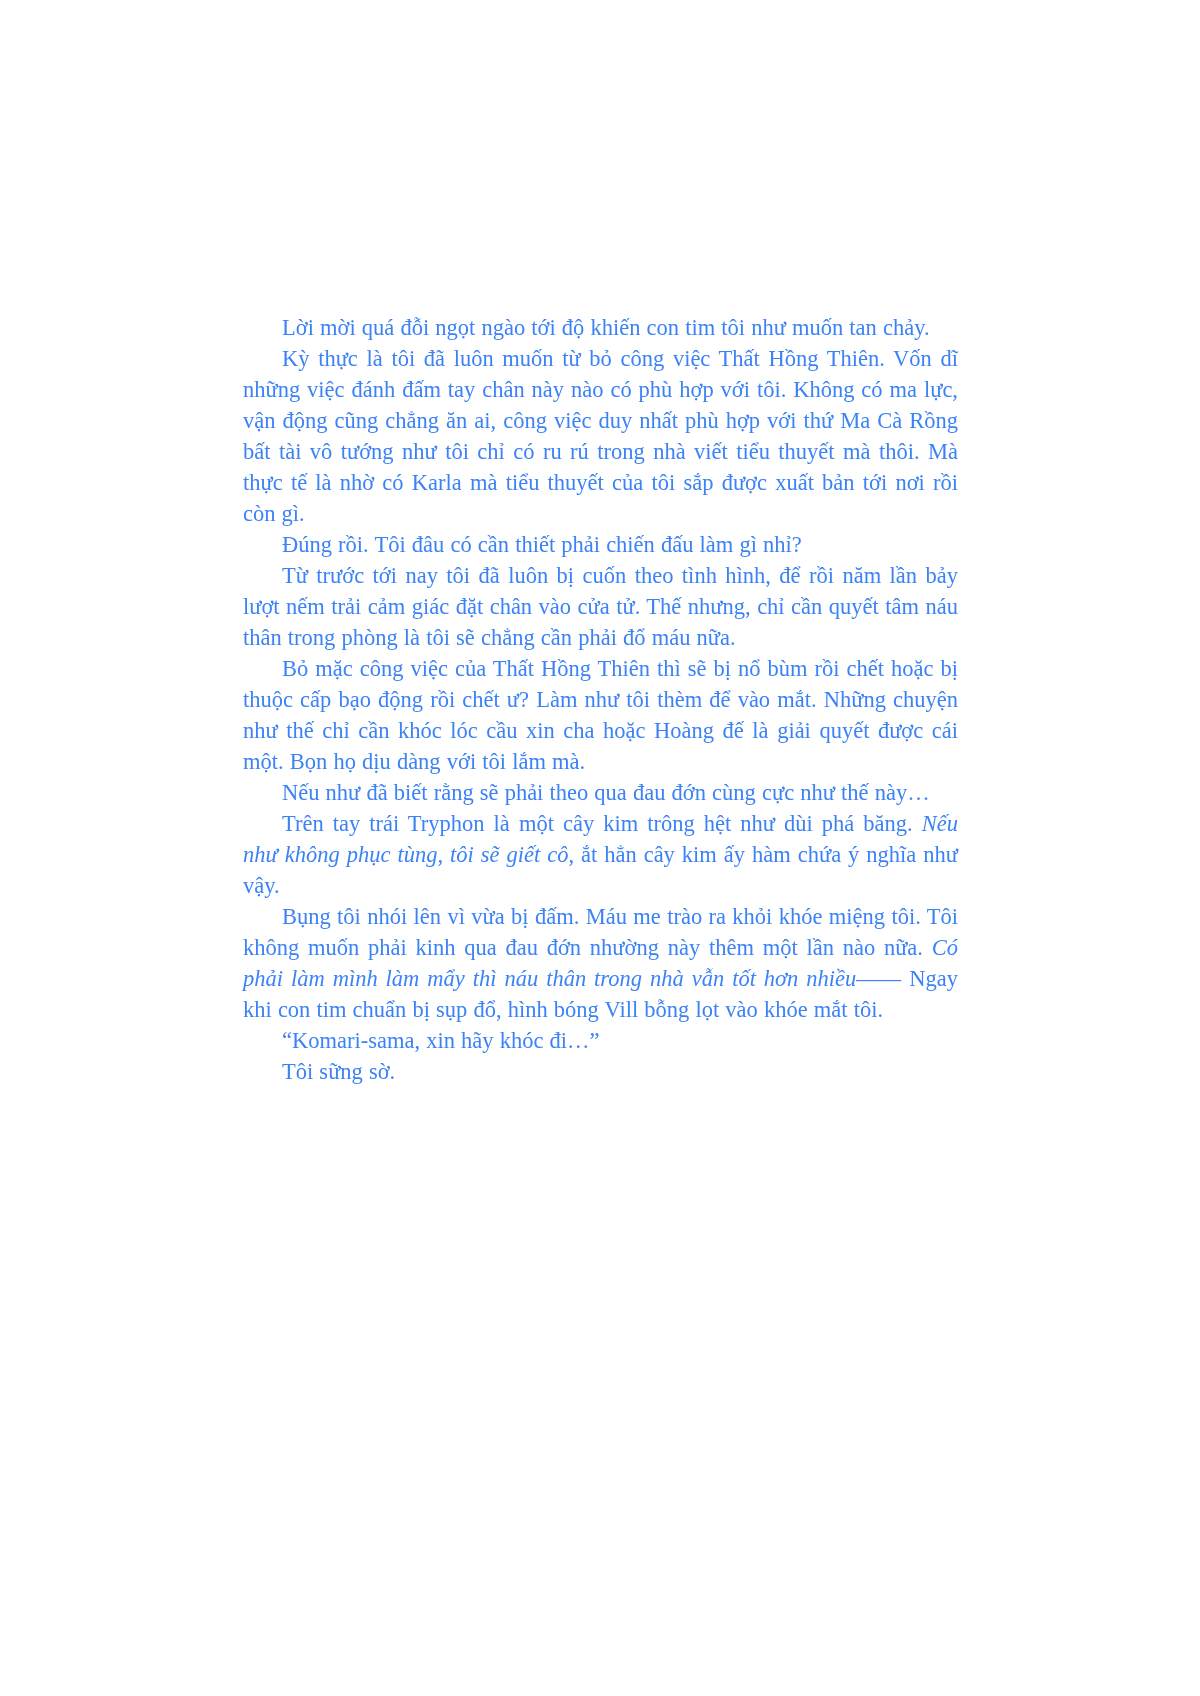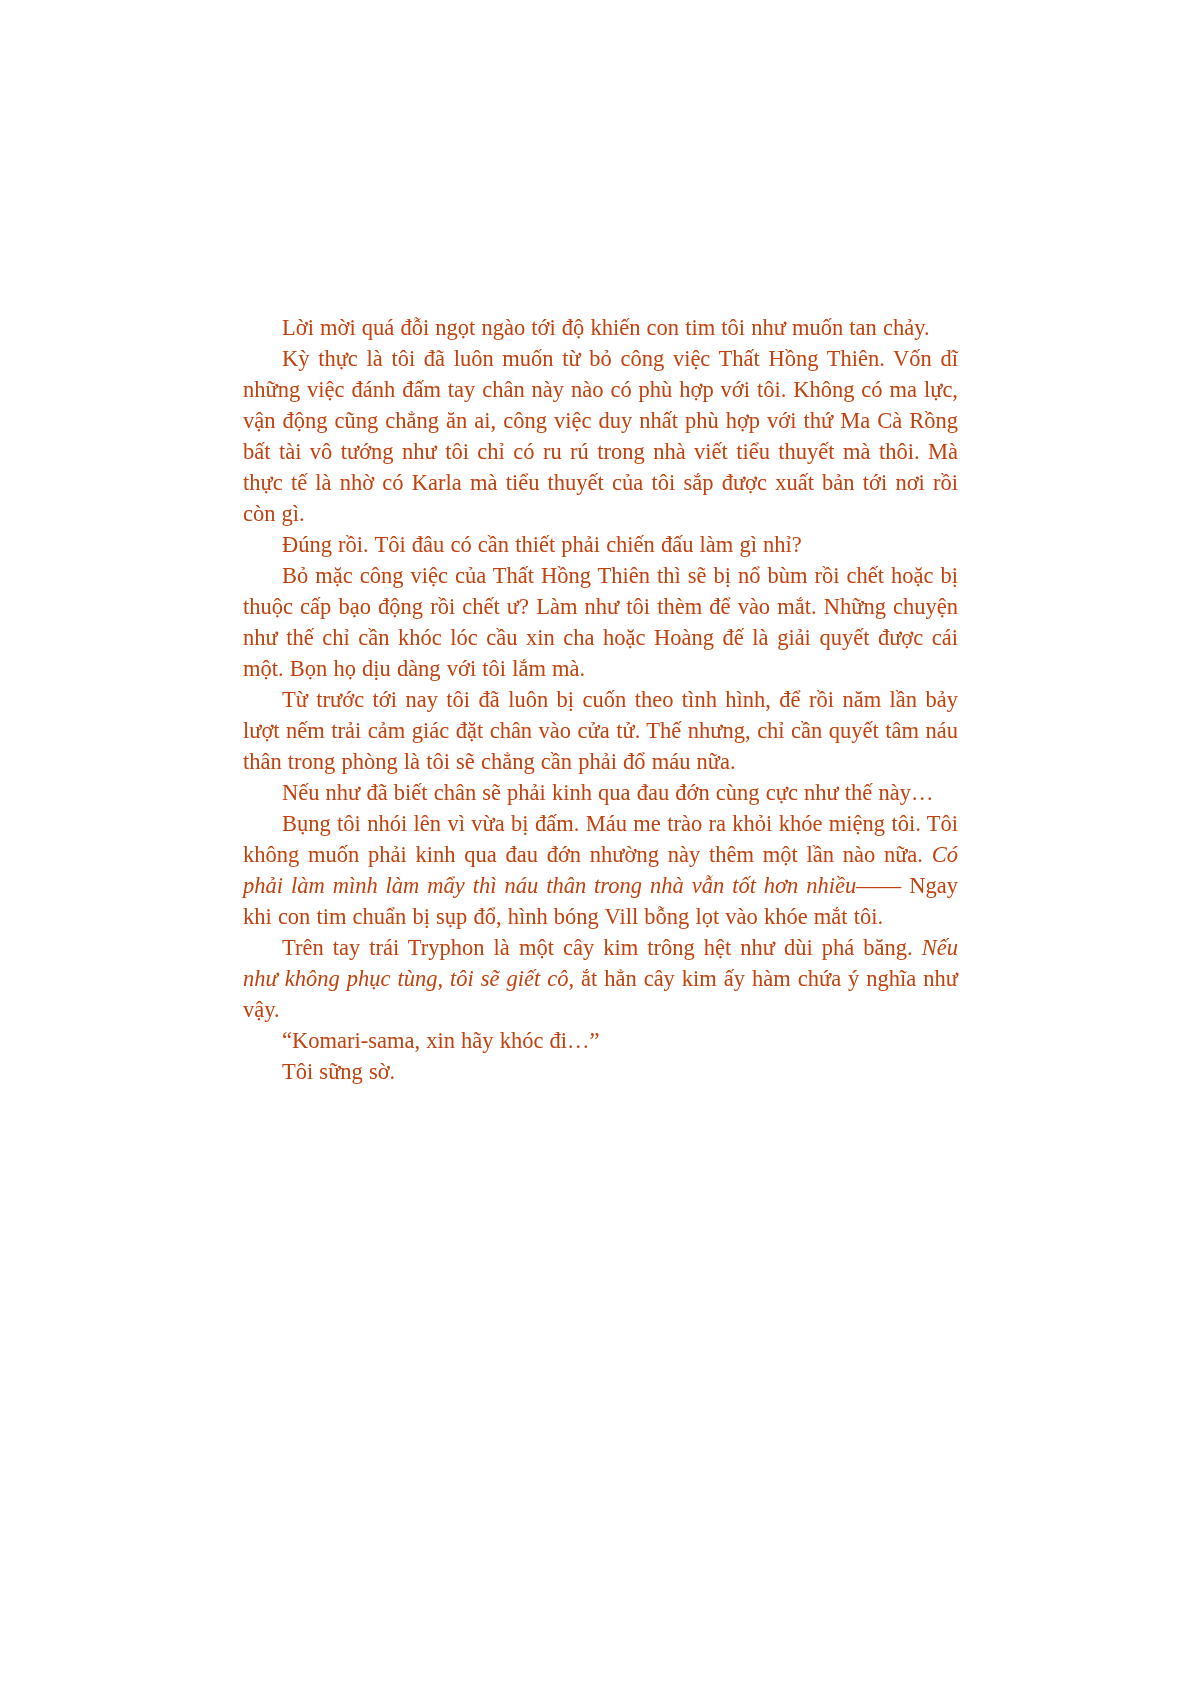--- a/index.html
+++ b/index.html
@@ -11,21 +11,21 @@
       width: 1200px;
       height: 1696px;
       position: relative;
       overflow: hidden;
     }
     .page {
       position: absolute;
       left: 243px;
       top: 312px;
       width: 715px;
-      color: #c2410c;
+      color: #3b82f6;
       font-family: "Liberation Serif", "DejaVu Serif", serif;
       font-size: 22.5px;
       line-height: 31px;
     }
     .para {
       margin: 0;
       text-indent: 39px;
       text-align: justify;
       text-align-last: left;
       word-spacing: 0.5px;
@@ -34,20 +34,20 @@
       font-style: italic;
     }
   </style>
 </head>
 <body>
 
 <div class="page">
   <p class="para"><span>Lời mời quá đỗi ngọt ngào tới độ khiến con tim tôi như muốn tan chảy.</span></p>
   <p class="para"><span>Kỳ thực là tôi đã luôn muốn từ bỏ công việc Thất Hồng Thiên. Vốn dĩ những việc đánh đấm tay chân này nào có phù hợp với tôi. Không có ma lực, vận động cũng chẳng ăn ai, công việc duy nhất phù hợp với thứ Ma Cà Rồng bất tài vô tướng như tôi chỉ có ru rú trong nhà viết tiểu thuyết mà thôi. Mà thực tế là nhờ có Karla mà tiểu thuyết của tôi sắp được xuất bản tới nơi rồi còn gì.</span></p>
   <p class="para"><span>Đúng rồi. Tôi đâu có cần thiết phải chiến đấu làm gì nhỉ?</span></p>
+  <p class="para"><span>Từ trước tới nay tôi đã luôn bị cuốn theo tình hình, để rồi năm lần bảy lượt nếm trải cảm giác đặt chân vào cửa tử. Thế nhưng, chỉ cần quyết tâm náu thân trong phòng là tôi sẽ chẳng cần phải đổ máu nữa.</span></p>
   <p class="para"><span>Bỏ mặc công việc của Thất Hồng Thiên thì sẽ bị nổ bùm rồi chết hoặc bị thuộc cấp bạo động rồi chết ư? Làm như tôi thèm để vào mắt. Những chuyện như thế chỉ cần khóc lóc cầu xin cha hoặc Hoàng đế là giải quyết được cái một. Bọn họ dịu dàng với tôi lắm mà.</span></p>
-  <p class="para"><span>Từ trước tới nay tôi đã luôn bị cuốn theo tình hình, để rồi năm lần bảy lượt nếm trải cảm giác đặt chân vào cửa tử. Thế nhưng, chỉ cần quyết tâm náu thân trong phòng là tôi sẽ chẳng cần phải đổ máu nữa.</span></p>
-  <p class="para"><span>Nếu như đã biết chân sẽ phải kinh qua đau đớn cùng cực như thế này…</span></p>
+  <p class="para"><span>Nếu như đã biết rằng sẽ phải theo qua đau đớn cùng cực như thế này…</span></p>
+  <p class="para"><span>Trên tay trái Tryphon là một cây kim trông hệt như dùi phá băng. </span><span class="it">Nếu như không phục tùng, tôi sẽ giết cô</span><span>, ắt hẳn cây kim ấy hàm chứa ý nghĩa như vậy.</span></p>
   <p class="para"><span>Bụng tôi nhói lên vì vừa bị đấm. Máu me trào ra khỏi khóe miệng tôi. Tôi không muốn phải kinh qua đau đớn nhường này thêm một lần nào nữa. </span><span class="it">Có phải làm mình làm mẩy thì náu thân trong nhà vẫn tốt hơn nhiều</span><span>—— Ngay khi con tim chuẩn bị sụp đổ, hình bóng Vill bỗng lọt vào khóe mắt tôi.</span></p>
-  <p class="para"><span>Trên tay trái Tryphon là một cây kim trông hệt như dùi phá băng. </span><span class="it">Nếu như không phục tùng, tôi sẽ giết cô</span><span>, ắt hẳn cây kim ấy hàm chứa ý nghĩa như vậy.</span></p>
   <p class="para"><span>“Komari-sama, xin hãy khóc đi…”</span></p>
   <p class="para"><span>Tôi sững sờ.</span></p>
 </div>
 
 </body></html>

